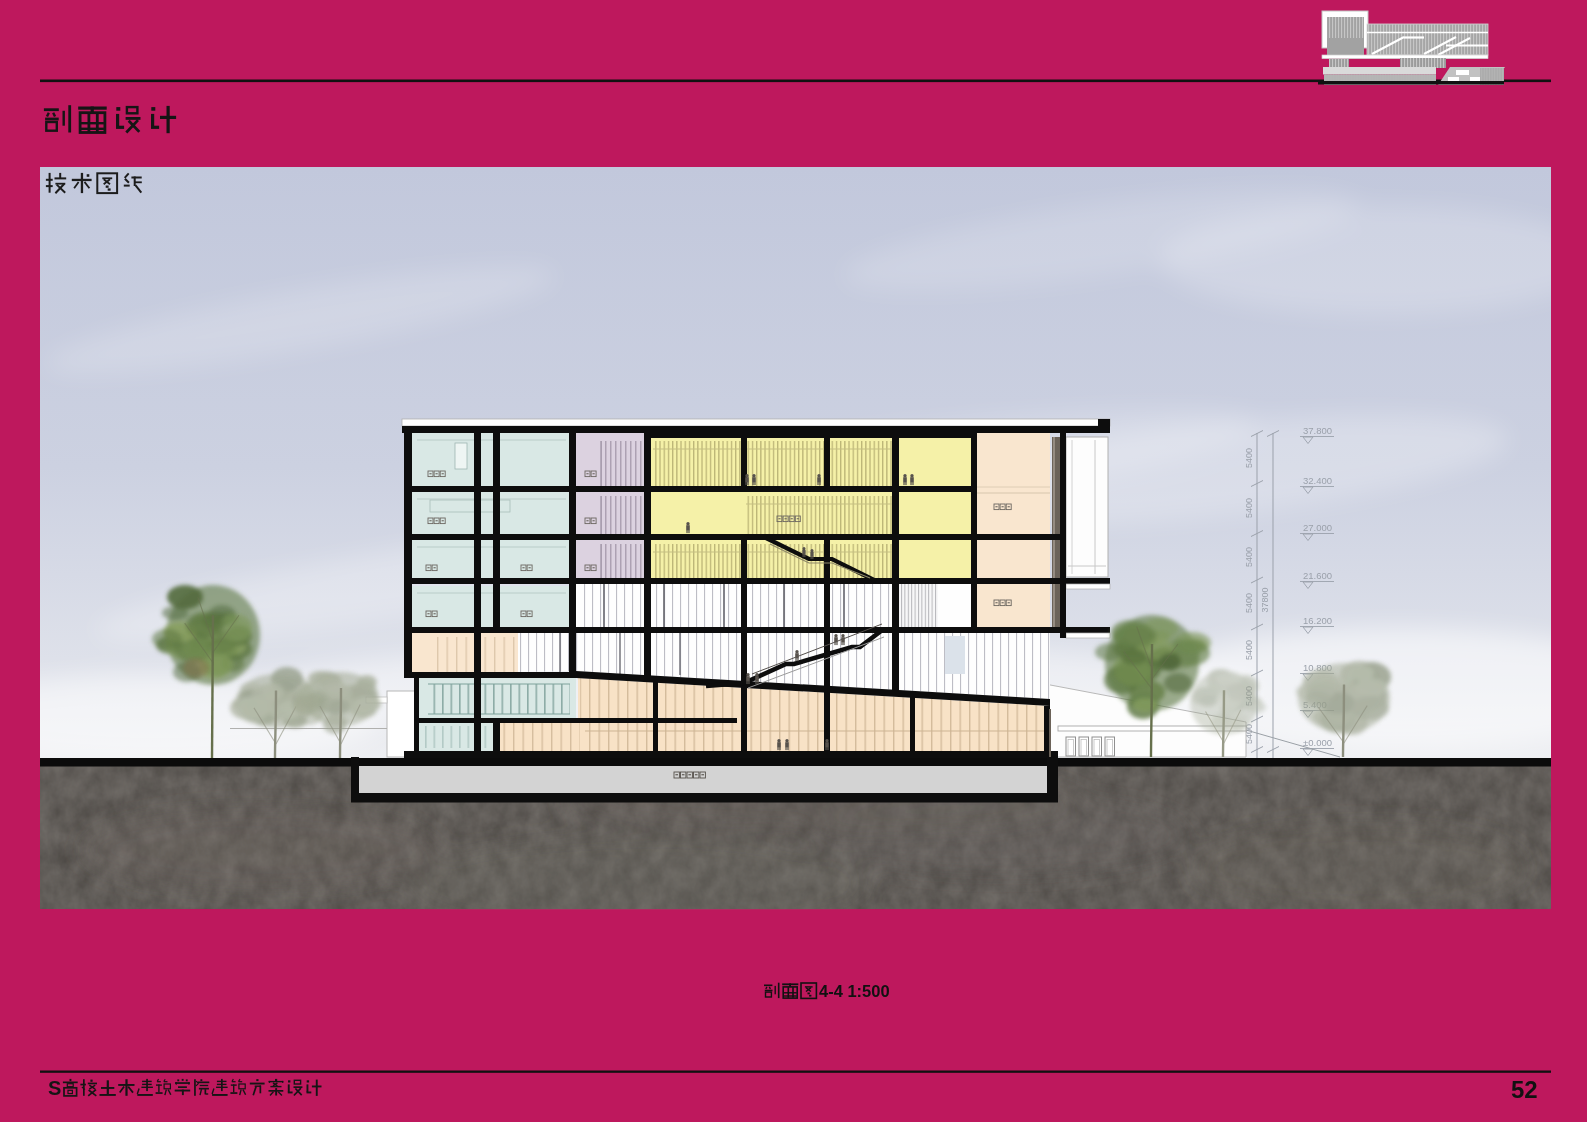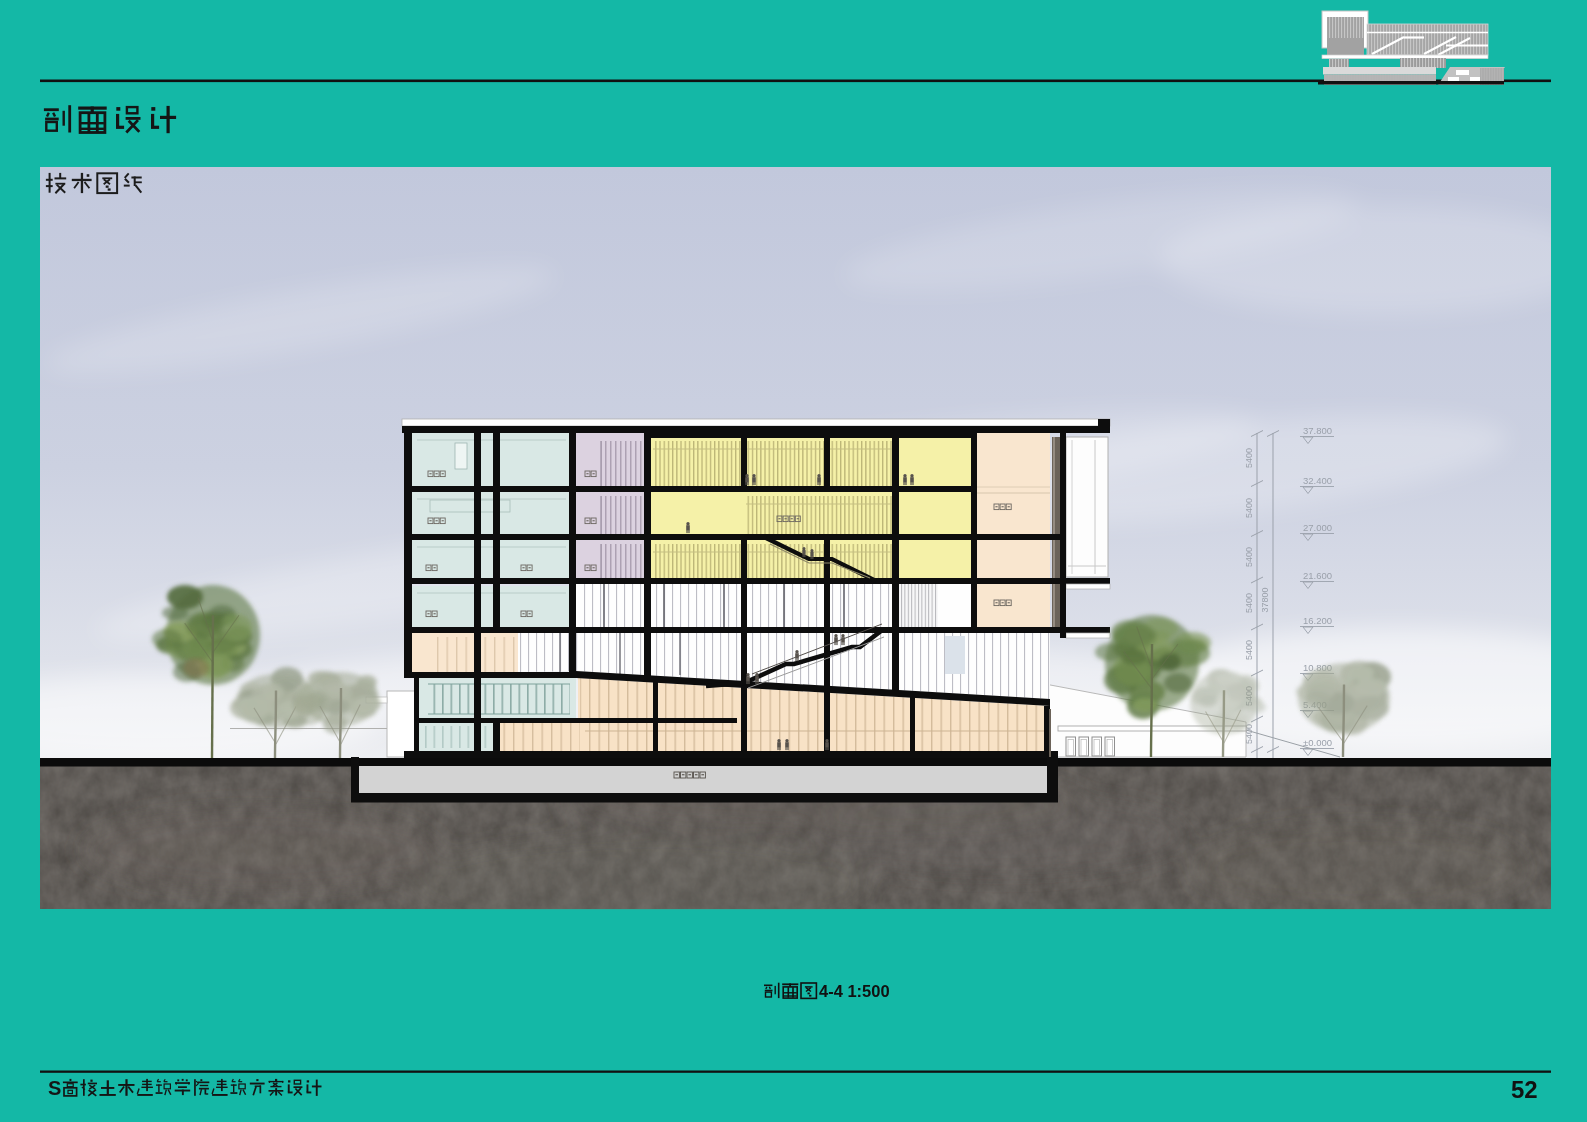--- a/index.html
+++ b/index.html
@@ -1,14 +1,14 @@
 <!DOCTYPE html>
 <html><head><meta charset="utf-8"><style>
 html,body{margin:0;padding:0;background:#fff;font-family:"Liberation Sans",sans-serif;}
-#page{position:relative;width:1587px;height:1122px;background:#14b8a6;overflow:hidden;}
+#page{position:relative;width:1587px;height:1122px;background:#be185d;overflow:hidden;}
 </style></head><body>
 <div id="page">
 <svg width="1587" height="1122" viewBox="0 0 1587 1122">
 <defs>
 <linearGradient id="sky" x1="0" y1="0" x2="0" y2="1">
           <stop offset="0" stop-color="#c2c8dc"></stop>
           <stop offset="0.5" stop-color="#ccd1e1"></stop>
           <stop offset="0.82" stop-color="#dee1ea"></stop>
           <stop offset="1" stop-color="#eff0f3"></stop>
         </linearGradient>

